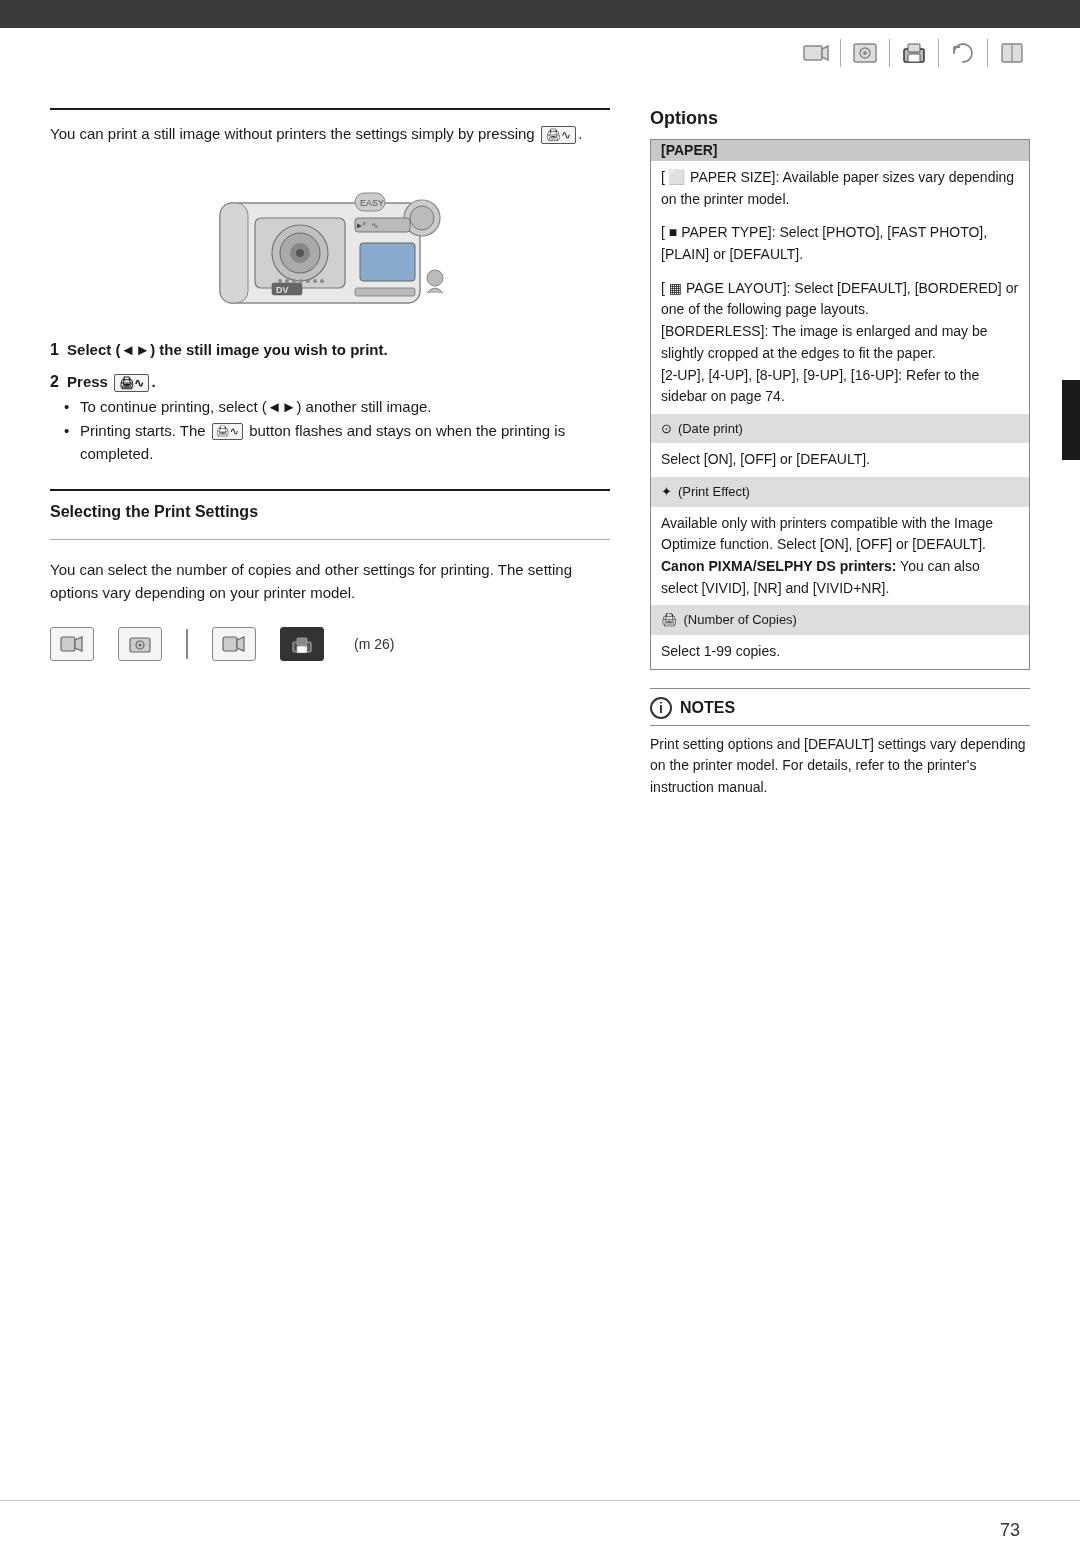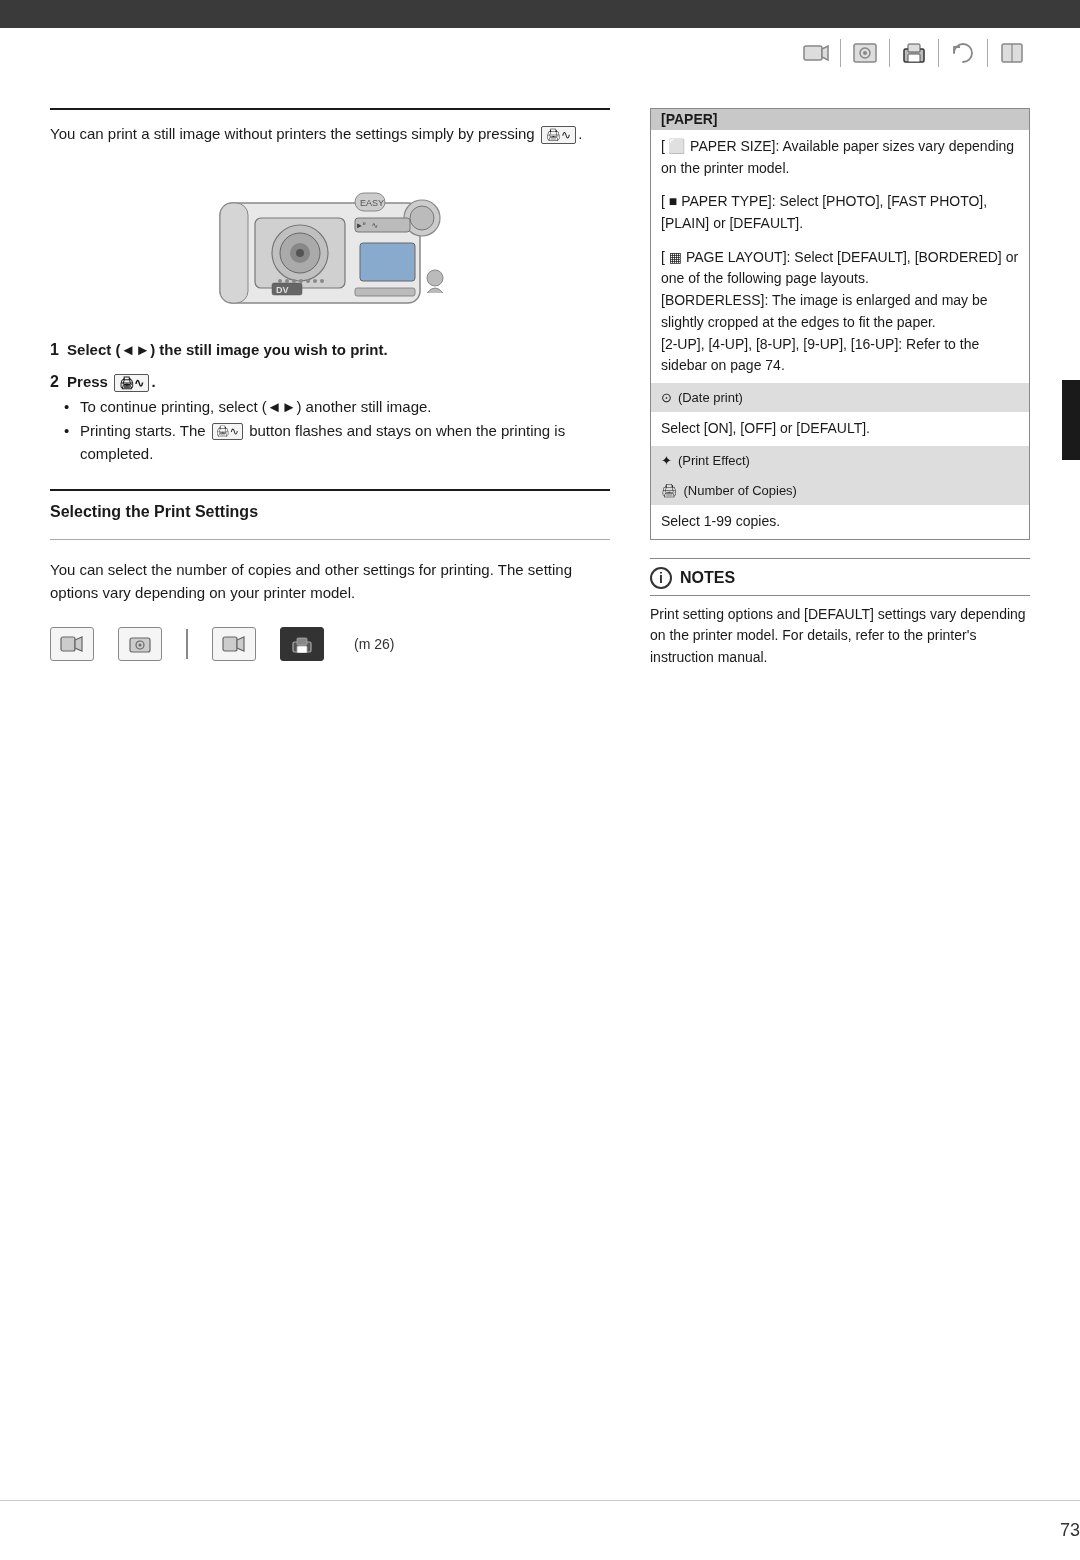--- a/index.html
+++ b/index.html
@@ -265,20 +265,21 @@
       position: absolute;
       bottom: 0;
       left: 0;
       right: 0;
       height: 60px;
       background: #fff;
       border-top: 1px solid #ccc;
       display: flex;
       align-items: center;
       justify-content: flex-end;
+      padding-right: 60px;
     }
     .page-number {
       font-size: 18px;
       font-weight: normal;
       color: #333;
     }
 
     
     .right-accent {
       position: absolute;
@@ -443,20 +444,21 @@
           <rect x="7" y="3" width="10" height="7" rx="1" fill="#888" stroke="#aaa" stroke-width="0.8"></rect>
         </svg>
       </div>
       <span class="page-ref">(m 26)</span>
     </div>
 
   </div>
 
   <div class="right-col">
 
+    <div class="options-heading">Options</div>
 
     <table class="options-table" cellpadding="0" cellspacing="0">
 
       <tbody>
           <tr class="opt-row">
         <td class="opt-header">[PAPER]</td>
       </tr>
 
       <tr class="opt-row">
         <td class="opt-body">[ ⬜ PAPER SIZE]: Available paper sizes vary depending on the printer model.</td>
@@ -481,20 +483,27 @@
         </td>
       </tr>
       <tr class="opt-row">
         <td class="opt-body">Select [ON], [OFF] or [DEFAULT].</td>
       </tr>
 
       <tr class="opt-row">
         <td class="opt-subheader">
           <span>✦</span>
           <span>(Print Effect)</span>
+        </td>
+      </tr>
+      <tr class="opt-row">
+        <td class="opt-body">
+          <span>Available only with printers compatible with the Image Optimize function. Select [ON], [OFF] or [DEFAULT].</span><br>
+          <b>Canon PIXMA/SELPHY DS printers:</b>
+          <span>You can also select [VIVID], [NR] and [VIVID+NR].</span>
         </td>
       </tr>
 
       <tr class="opt-row">
         <td class="opt-subheader">
           <span>🖨</span>
           <span>(Number of Copies)</span>
         </td>
       </tr>
       <tr class="opt-row">

